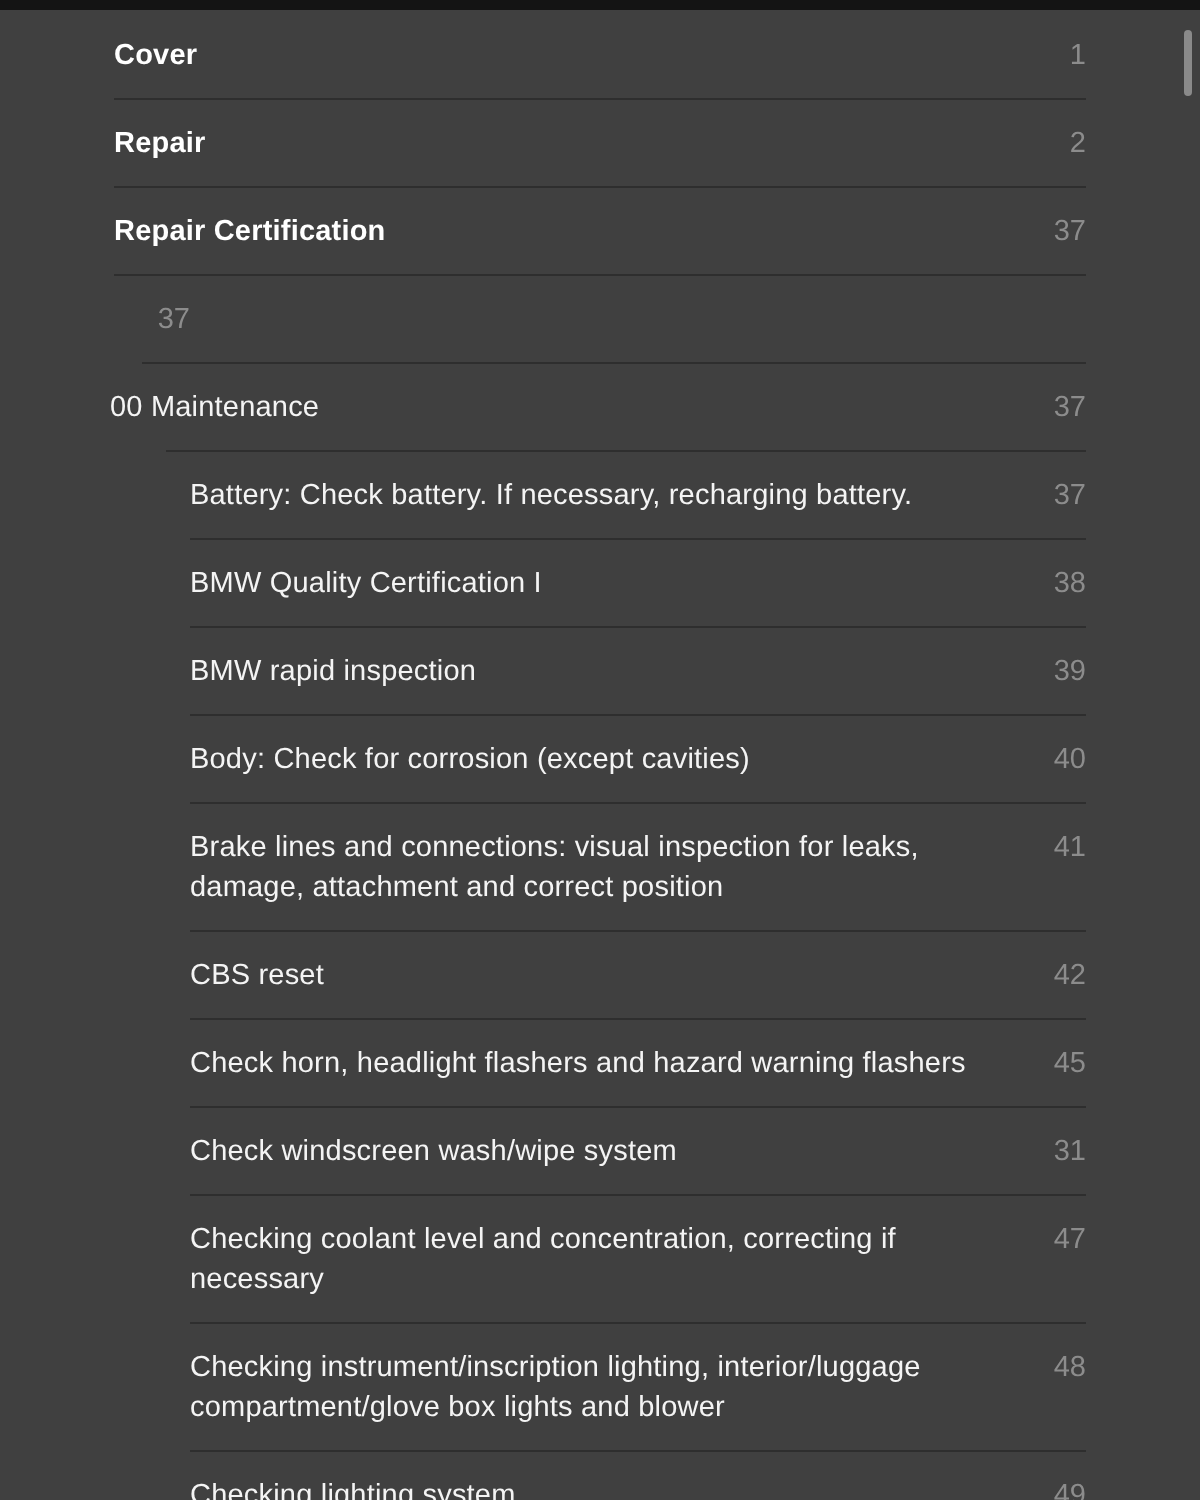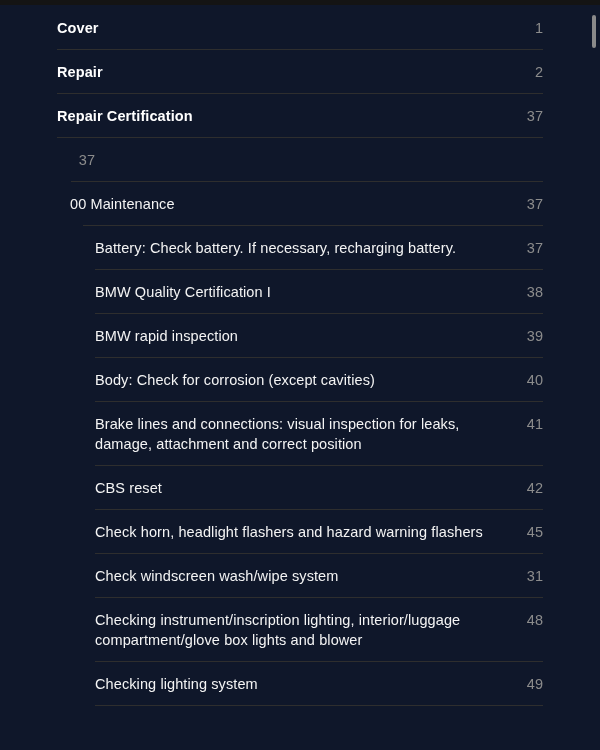--- a/index.html
+++ b/index.html
@@ -6,21 +6,21 @@
   * { margin:0; padding:0; box-sizing:border-box; }
   html, body {
     width:600px; height:750px;
     background:#000000;
     font-family:"Liberation Sans", sans-serif;
     overflow:hidden;
   }
   #app {
     position:relative;
     width:600px; height:750px;
-    background:#0f172a;
+    background:#404040;
     overflow:hidden;
   }
   
   #topbar {
     position:absolute; top:0; left:0;
     width:600px; height:5px;
     background:#141414;
   }
   
   #scroll-track {
@@ -53,21 +53,21 @@
     position:absolute;
     left:0; right:57px; bottom:0;
     height:1px;
     background:#2e2e2e;
   }
   
   .row.lvl0 { padding-left:57px; }
   .row.lvl0::after { left:57px; }
   .row.lvl1 { padding-left:71px; }
   .row.lvl1::after { left:71px; }
-  .row.lvl2 { padding-left:70px; }
+  .row.lvl2 { padding-left:55px; }
   .row.lvl2::after { left:83px; }
   .row.lvl3 { padding-left:95px; }
   .row.lvl3::after { left:95px; }
 
   .row .title {
     flex:1 1 auto;
     font-size:14.5px;
     line-height:20px;
     letter-spacing:0.1px;
     color:#f4f4f4;
@@ -136,20 +136,24 @@
       </div>
       <div class="row lvl3">
         <span class="title">Check horn, headlight flashers and hazard warning flashers</span>
         <span class="page">45</span>
       </div>
       <div class="row lvl3">
         <span class="title">Check windscreen wash/wipe system</span>
         <span class="page">31</span>
       </div>
       <div class="row lvl3">
+        <span class="title">Checking coolant level and concentration, correcting if necessary</span>
+        <span class="page">47</span>
+      </div>
+      <div class="row lvl3">
         <span class="title">Checking instrument/inscription lighting, interior/luggage compartment/glove box lights and blower</span>
         <span class="page">48</span>
       </div>
       <div class="row lvl3">
         <span class="title">Checking lighting system</span>
         <span class="page">49</span>
       </div>
     </div>
 
   <div id="scroll-track">

